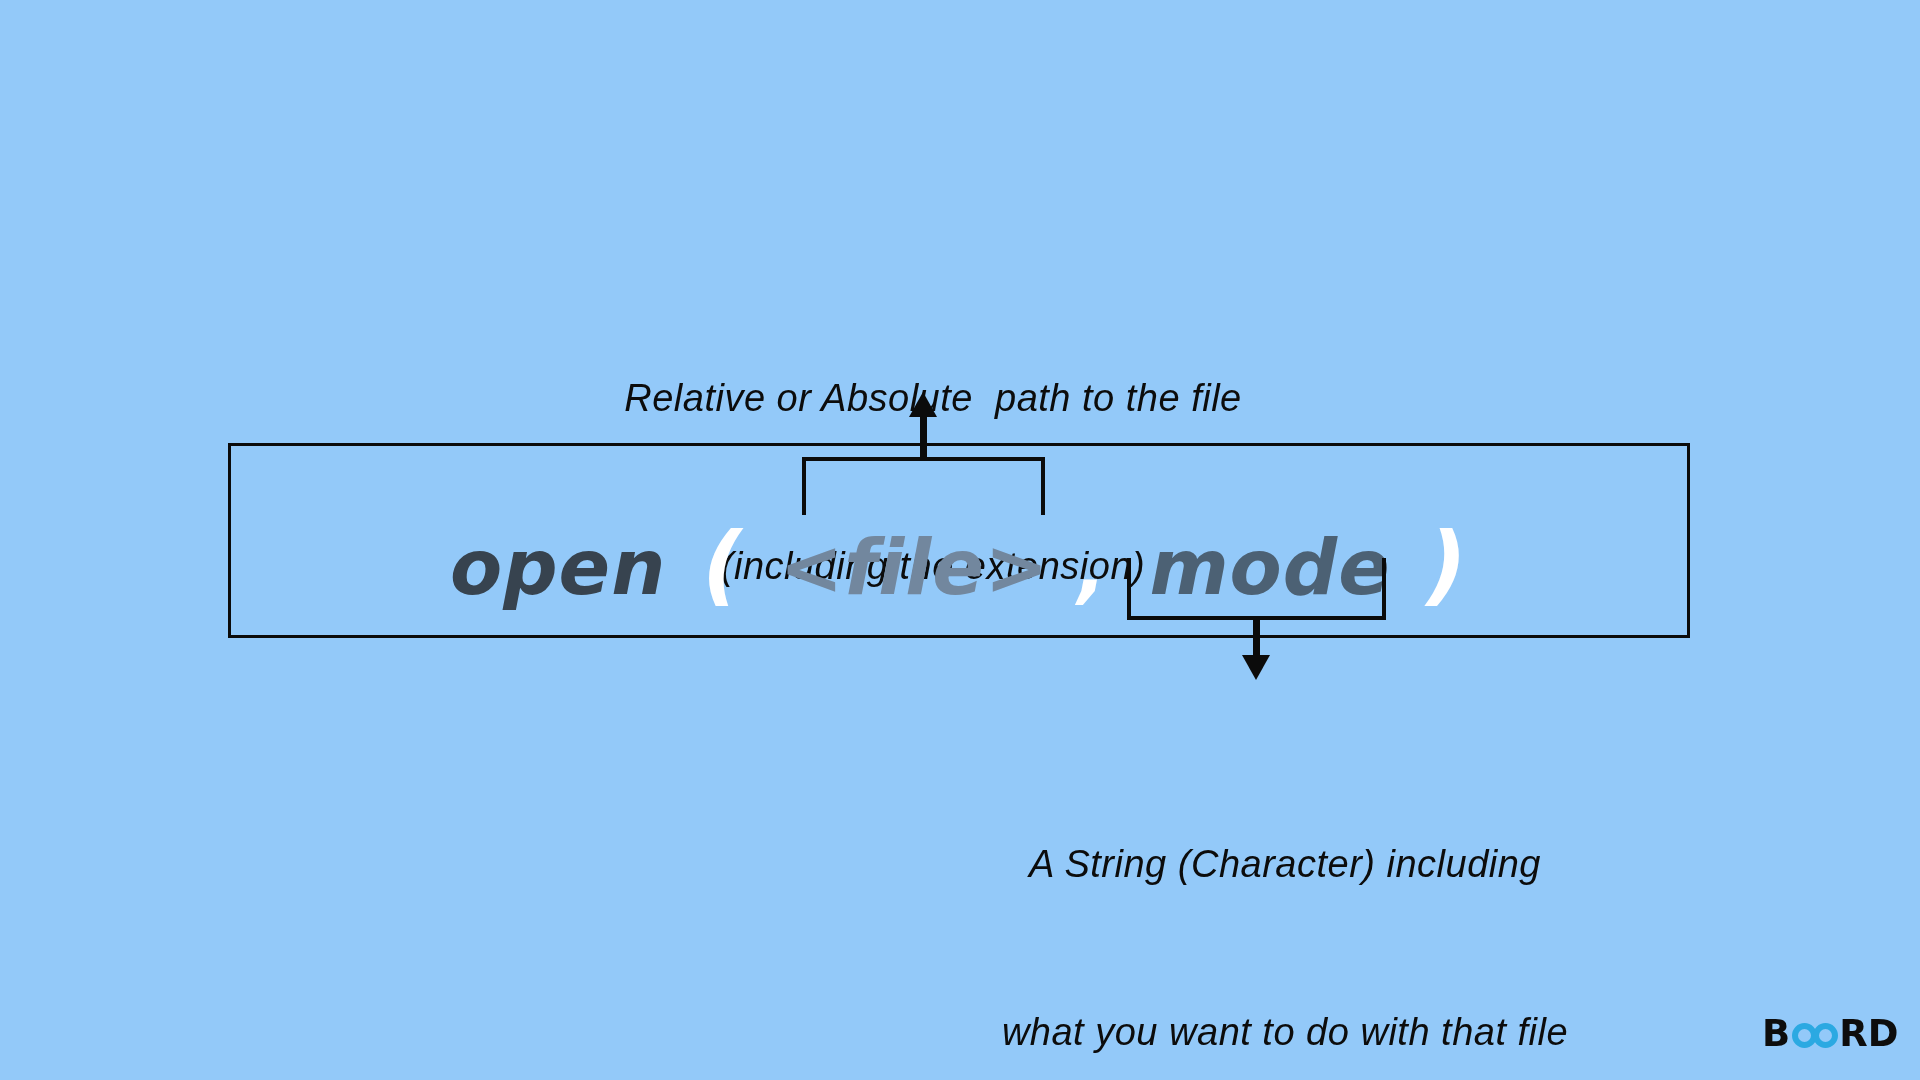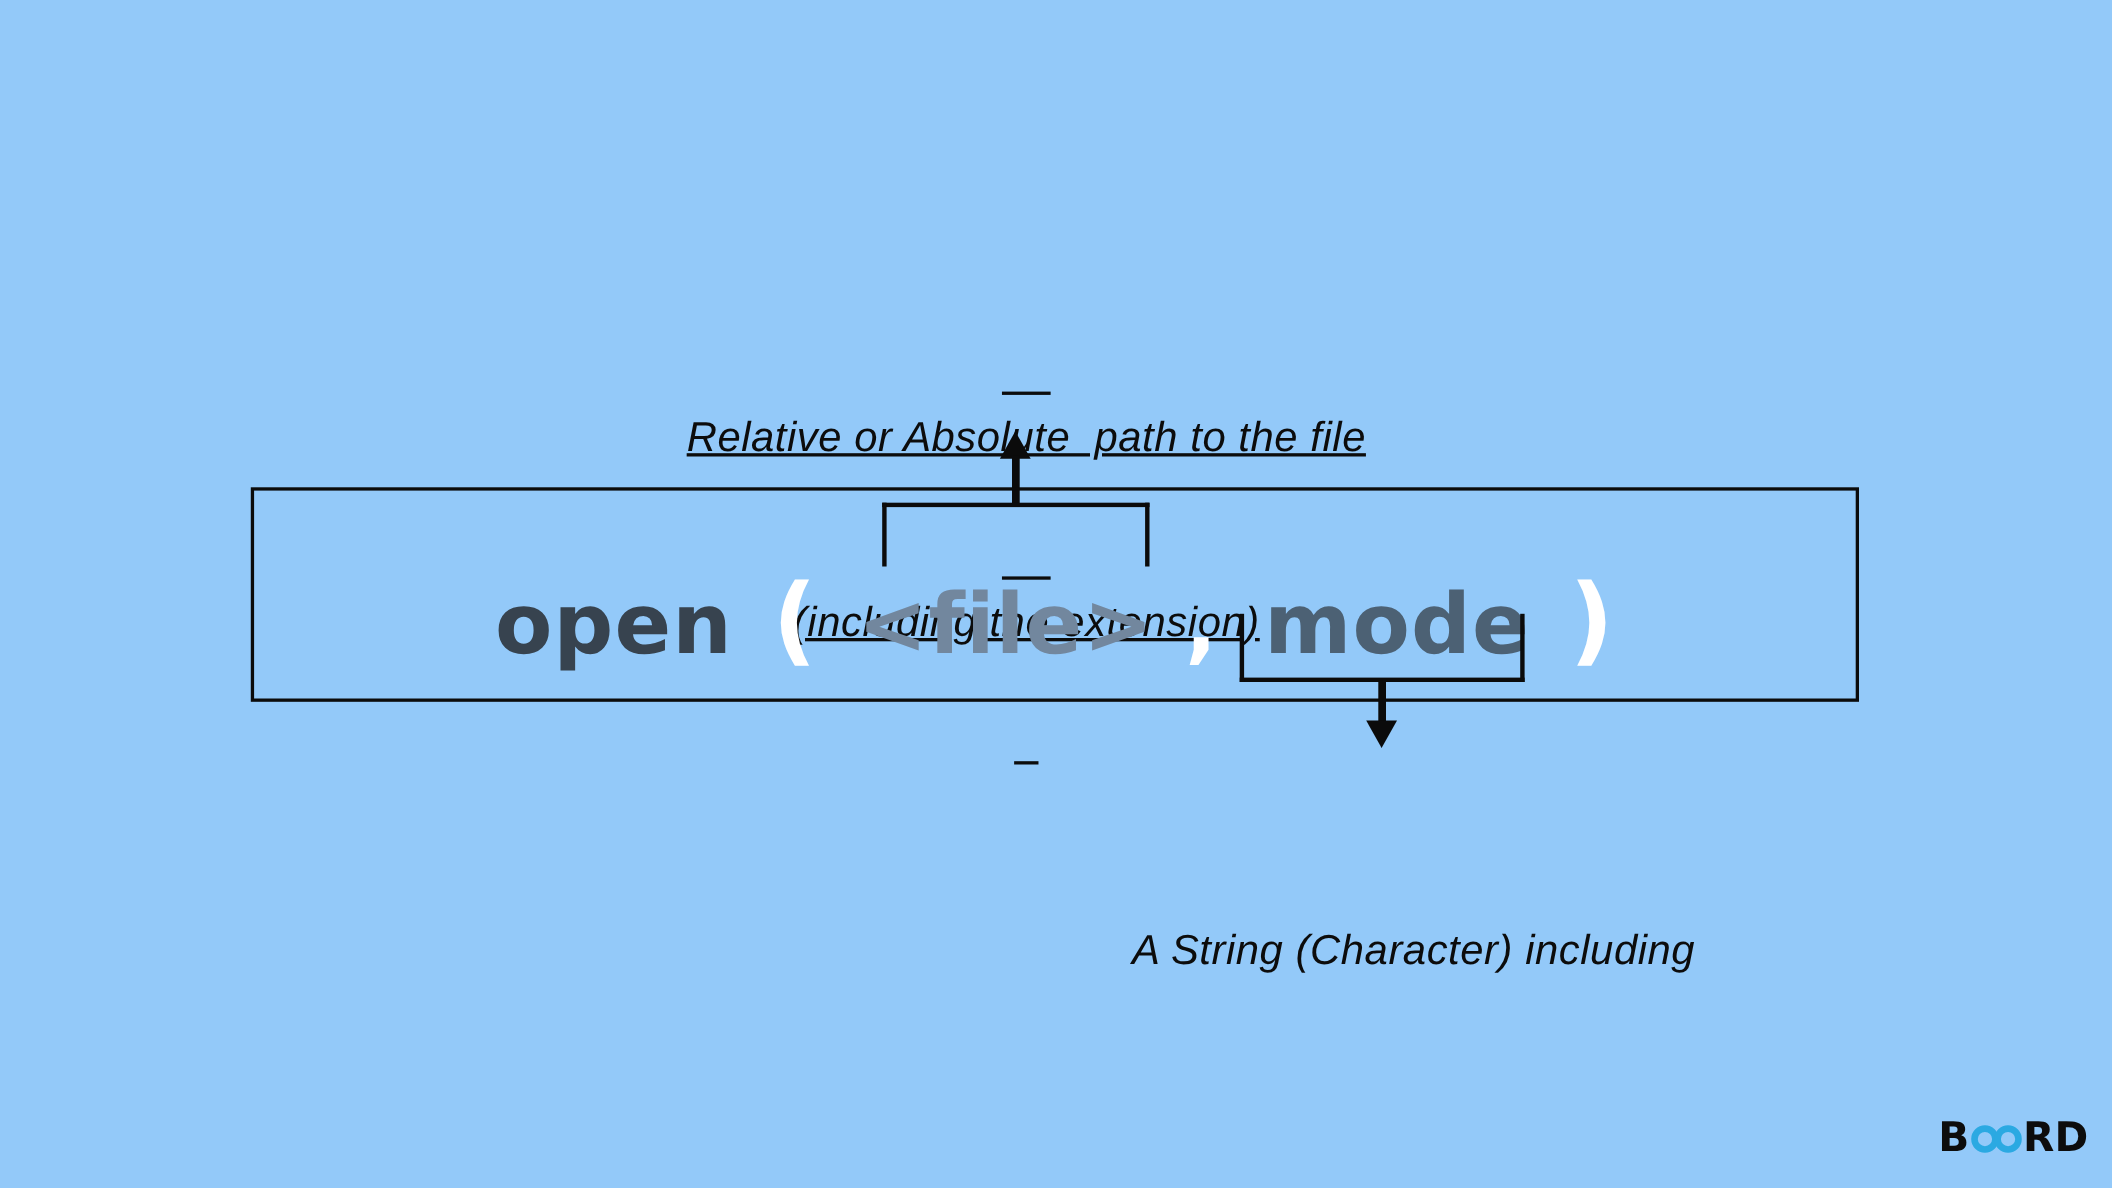--- a/index.html
+++ b/index.html
@@ -17,36 +17,36 @@
     transform: translateX(-50%);
     text-align: center;
     font-style: italic;
     font-weight: 500;
     font-size: 38px;
     line-height: 56px;
     letter-spacing: 0.5px;
     color: var(--text, #0C0C0C);
     white-space: pre;
   }
-  .annotation-top { left: 933px; top: 258px; text-decoration: underline; }
+  .annotation-top { left: 933px; top: 258px; }
   .annotation-bottom { left: 1285px; top: 724px; }
 
   
   .main-box {
     position: absolute;
     left: 228px; top: 443px;
     width: 1462px; height: 195px;
     border: 3px solid var(--line, #0B0B0B);
     display: flex;
     align-items: baseline;
     justify-content: center;
     gap: 36px;
     padding-top: 0;
   }
-  .code-row { display: flex; align-items: baseline; gap: 36px; margin-top: 118px; }
+  .code-row { display: flex; align-items: baseline; gap: 36px; margin-top: 118px; font-style: italic; }
   .code {
     font-family: "DejaVu Sans", "Liberation Sans", sans-serif;
     font-weight: bold;
     font-size: 76px;
     line-height: 0;
     letter-spacing: 1px;
   }
   .code-func  { color: var(--func, #37434F); }
   .code-arg1  { color: var(--arg1, #72879E); }
   .code-arg2  { color: var(--arg2, #4C6174); }
@@ -138,20 +138,21 @@
 
   <div class="bracket bracket-top"></div>
 
   <div class="bracket bracket-bottom"></div>
 
   <div class="arrow-stem stem-down"></div>
   <div class="arrow-head head-down"></div>
 
   <div class="annotation annotation-bottom">
     <div>A String (Character) including</div>
+    <div>what you want to do with that file</div>
   </div>
 
   <div class="logo">
     <span class="logo-letter">B</span>
     <span class="infinity">
       <span class="loop"></span>
       <span class="loop"></span>
     </span>
     <span class="logo-letter">RD</span>
   </div>

